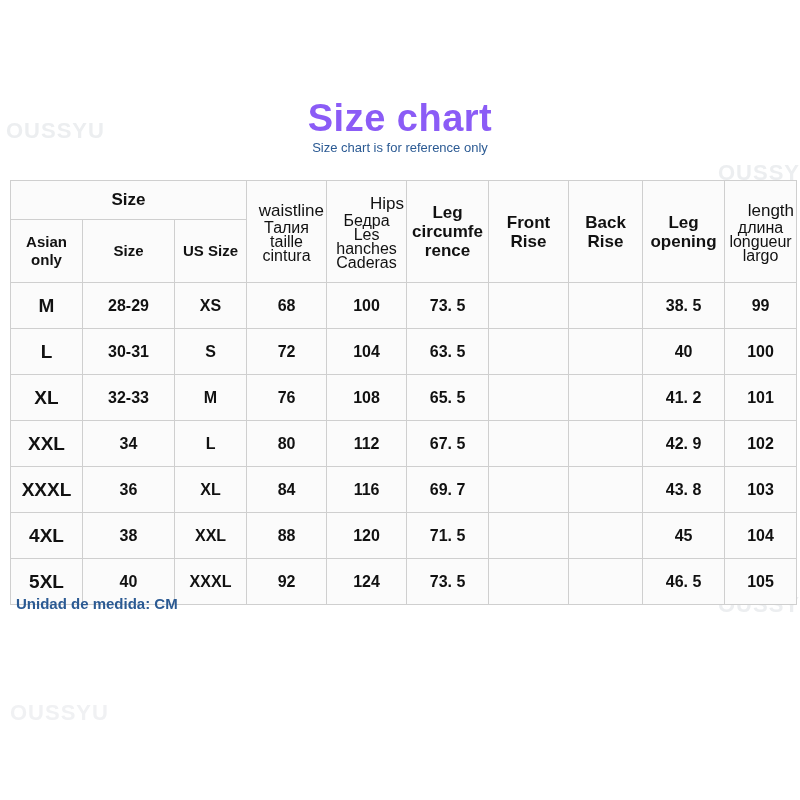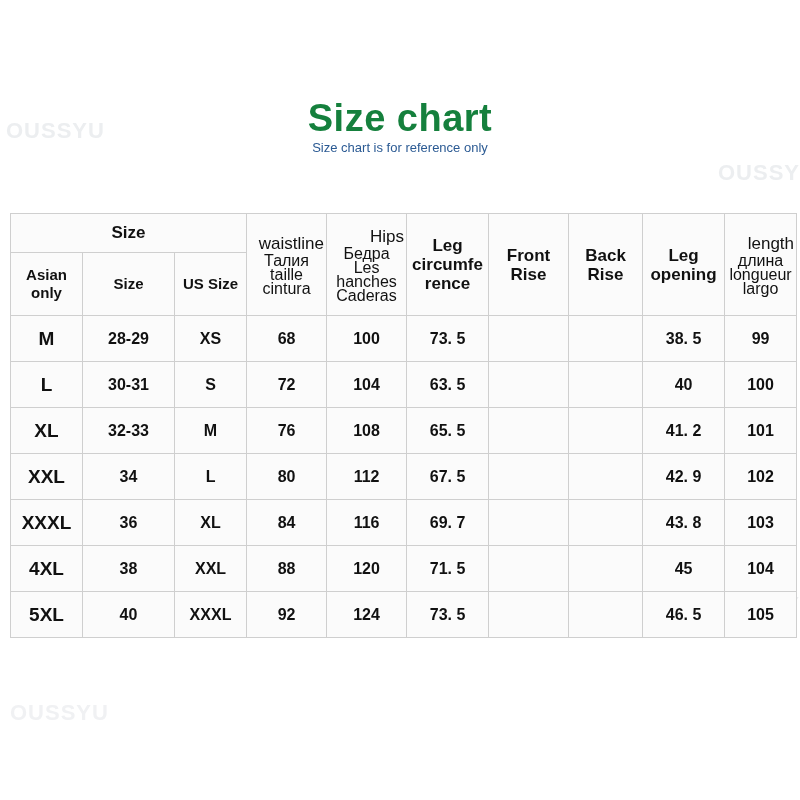--- a/index.html
+++ b/index.html
@@ -39,21 +39,21 @@
 
   
   .title-block {
     position: absolute;
     top: 96px;
     left: 0;
     width: 800px;
     text-align: center;
   }
   .main-title {
-    color: #15803d;
+    color: #8b5cf6;
     font-size: 38px;
     font-weight: 700;
     letter-spacing: 0.5px;
     line-height: 44px;
   }
   .sub-title {
     color: #2b5a93;
     font-size: 13px;
     font-weight: 400;
   }
@@ -63,21 +63,20 @@
     position: absolute;
     top: 180px;
     left: 10px;
     width: 780px;
   }
   table.size-chart {
     border-collapse: collapse;
     width: 780px;
     table-layout: fixed;
     background: #f9a8d4;
-    margin-top: 33px;
   }
   table.size-chart td, table.size-chart th {
     border: 1px solid #cfcfcf;
     text-align: center;
     vertical-align: middle;
     color: #111;
     font-weight: 700;
     background: #fbfbfb;
   }
   
@@ -287,14 +286,15 @@
           <td>73. 5</td>
           <td class="blank"></td>
           <td class="blank"></td>
           <td>46. 5</td>
           <td>105</td>
         </tr>
       </tbody>
     </table>
   </div>
 
+  <div class="footer-note">Unidad de medida: CM</div>
 
 </div>
 
 </body></html>

